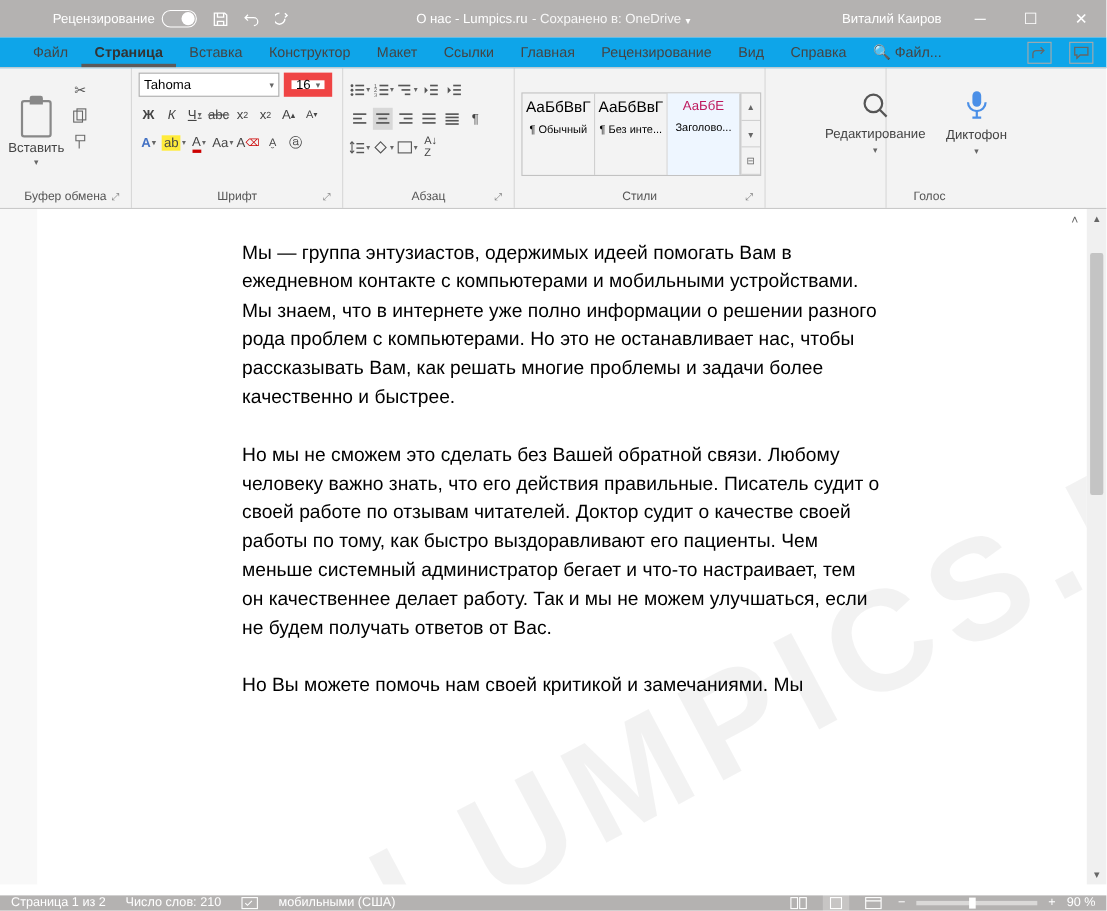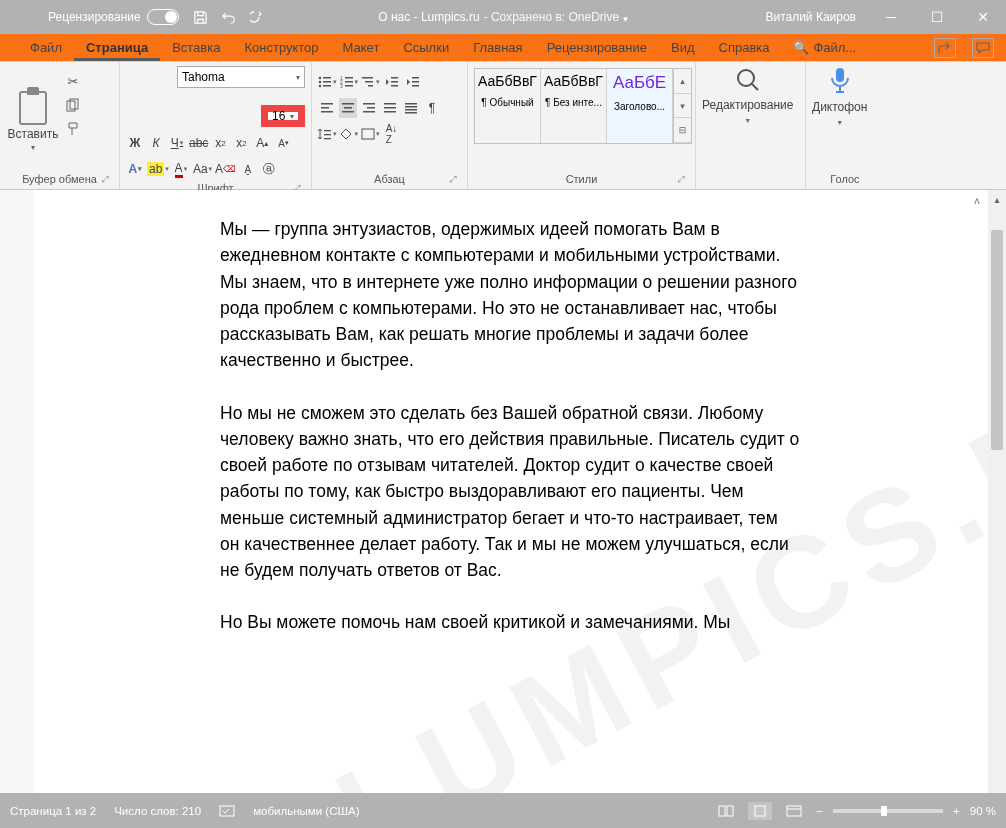--- a/index.html
+++ b/index.html
@@ -11,21 +11,21 @@
   .toggle { width: 32px; height: 16px; border: 1px solid #fff; border-radius: 8px; position: relative; background: transparent; }
   .toggle::after { content: ""; position: absolute; right: 1px; top: 1px; width: 12px; height: 12px; background: #fff; border-radius: 50%; }
   .qat { display: flex; gap: 12px; margin-left: 14px; align-items: center; }
   .qat .ic { width: 16px; height: 16px; display: flex; align-items: center; justify-content: center; }
   .doc-title { position: absolute; left: 50%; transform: translateX(-50%); display: flex; align-items: flex-end; gap: 4px; }
   .user { position: absolute; right: 150px; }
   .wincontrols { position: absolute; right: 0; display: flex; }
   .wincontrols div { width: 46px; height: 34px; display: flex; align-items: center; justify-content: center; font-size: 14px; color: #fff; }
 
   
-  .tabs { height: 28px; background: #f97316; display: flex; align-items: flex-end; padding-left: 18px; font-size: 13px; color: #444; gap: 0; border-bottom: 1px solid #d0d0d0; position: relative; }
+  .tabs { height: 28px; background: #0ea5e9; display: flex; align-items: flex-end; padding-left: 18px; font-size: 13px; color: #444; gap: 0; border-bottom: 1px solid #d0d0d0; position: relative; }
   .tab { padding: 5px 12px 6px; cursor: pointer; }
   .tab.active { border-bottom: 3px solid #5a5a5a; font-weight: 600; color: #333; padding-bottom: 3px; }
   .tabs-right { position: absolute; right: 12px; display: flex; gap: 16px; align-items: center; top: 4px; }
   .tabs-right .titem { width: 22px; height: 20px; border: 1px solid #aaa; display: flex; align-items: center; justify-content: center; font-size: 11px; }
 
   
   .ribbon { height: 128px; background: #f3f3f3; border-bottom: 1px solid #c9c9c9; display: flex; }
   .group { border-right: 1px solid #d8d8d8; padding: 4px 6px 0; display: flex; flex-direction: column; }
   .group-body { flex: 1; display: flex; }
   .group-label { text-align: center; font-size: 11px; color: #555; padding: 3px 0 4px; position: relative; }
@@ -35,61 +35,61 @@
   .clip { width: 120px; }
   .clip-body { display: flex; gap: 4px; }
   .paste-btn { display: flex; flex-direction: column; align-items: center; justify-content: center; width: 54px; gap: 2px; }
   .paste-icon { width: 28px; height: 34px; border: 2px solid #888; border-radius: 3px; position: relative; margin-top: 6px; }
   .paste-icon::before { content: ""; position: absolute; top: -6px; left: 6px; width: 12px; height: 8px; background: #888; border-radius: 2px 2px 0 0; }
   .clip-col { display: flex; flex-direction: column; gap: 6px; padding-top: 6px; }
   .small-ic { width: 18px; height: 18px; display: flex; align-items: center; justify-content: center; color: #555; font-size: 13px; }
 
   
   .font { width: 192px; }
-  .font-row { display: flex; gap: 17px; align-items: flex-end; flex-direction: column; }
+  .font-row { display: flex; gap: 4px; align-items: flex-start; }
   .font-name { width: 128px; height: 22px; border: 1px solid #aaa; background: #fff; font-size: 12px; padding: 0 4px; display: flex; align-items: center; justify-content: space-between; }
   .font-size { width: 44px; height: 22px; border: 7px solid #ef4444; background: #fff; font-size: 12px; padding: 0 4px; display: flex; align-items: center; justify-content: space-between; }
   .iconrow { display: flex; gap: 3px; margin-top: 6px; }
   .fb { min-width: 18px; height: 20px; display: flex; align-items: center; justify-content: center; font-size: 12px; color: #444; }
   .fb .dd { font-size: 7px; margin-left: 1px; color: #666; }
 
   
   .para { width: 156px; }
 
   
   .styles { width: 228px; }
-  .style-gallery { display: flex; border: 1px solid #c2c2c2; height: 76px; margin-top: 2px; }
+  .style-gallery { display: flex; border: 1px solid #c2c2c2; height: 76px; margin-top: 18px; }
   .style-item { width: 66px; border-right: 1px solid #d0d0d0; display: flex; flex-direction: column; align-items: center; padding: 4px 2px; font-size: 10px; }
   .style-prev { font-size: 14px; margin-bottom: 8px; }
   .style-item.sel { background: #eef6ff; }
   .style-scroll { width: 18px; display: flex; flex-direction: column; border-left: 1px solid #c2c2c2; }
   .style-scroll div { flex:1; display:flex; align-items:center; justify-content:center; font-size:9px; color:#666; border-bottom:1px solid #d0d0d0;}
 
   
   .editing { width: 110px; }
-  .edit-btn { display: flex; flex-direction: column; align-items: center; height: 90px; gap: 4px; font-size: 12px; color: #444; }
+  .edit-btn { display: flex; flex-direction: column; align-items: center; justify-content: center; height: 90px; gap: 4px; font-size: 12px; color: #444; margin-left: 48px; }
 
   
   .dictate { width: 78px; }
 
   
   .docarea { position: absolute; top: 190px; left: 0; right: 0; bottom: 24px; background: #fff; display: flex; }
   .ruler-gutter { width: 34px; background: #f8f8f8; }
   .page-wrap { flex: 1; background: #fff; position: relative; overflow: hidden; }
   .page { position: absolute; left: 186px; top: 0; width: 580px; font-family: Tahoma, sans-serif; font-size: 17.5px; line-height: 1.5; color: #000; }
   .page p { margin-bottom: 26px; margin-top: 26px; }
   .page .h { color: #2f5597; font-size: 20px; margin-bottom: 28px; margin-top: 10px; }
   .watermark { position: absolute; left: 260px; top: 340px; font-size: 130px; color: rgba(0,0,0,.05); transform: rotate(-28deg); letter-spacing: 12px; font-weight: 600; pointer-events: none; font-family: Arial; }
   .vscroll { width: 18px; background: #f0f0f0; display: flex; flex-direction: column; position: relative; }
   .vscroll .up, .vscroll .down { height: 18px; display: flex; align-items: center; justify-content: center; font-size: 10px; color: #666; }
   .vscroll .thumb { position: absolute; top: 40px; left: 3px; right: 3px; height: 220px; background: #c4c4c4; border-radius: 2px; }
   .collapse-ribbon { width: 18px; height: 18px; position: absolute; right: 2px; top: 2px; font-size: 11px; color: #666; display: flex; align-items: center; justify-content: center; }
 
   
-  .statusbar { position: absolute; left:0; right:0; bottom:0; height: 35px; background: #b4b2b1; display: flex; align-items: center; font-size: 11.5px; color: #fff; padding: 0 10px; gap: 18px; }
+  .statusbar { position: absolute; left:0; right:0; bottom:0; height: 14px; background: #b4b2b1; display: flex; align-items: center; font-size: 11.5px; color: #fff; padding: 0 10px; gap: 18px; }
   .statusbar .right { margin-left: auto; display: flex; align-items: center; gap: 10px; }
   .view-btn { width: 24px; height: 18px; display: flex; align-items: center; justify-content: center; }
   .view-btn.active { background: rgba(255,255,255,.25); }
   .zoom-slider { width: 110px; height: 4px; background: rgba(255,255,255,.5); position: relative; }
   .zoom-slider::after { content:""; position:absolute; left: 48px; top:-3px; width:6px; height:10px; background:#fff; }
 
   svg { display: block; }
 </style>
 </head>
 <body>
@@ -345,21 +345,21 @@
       <div class="style-gallery">
         <div class="style-item">
           <span class="style-prev">АаБбВвГ</span>
           <span>¶ Обычный</span>
         </div>
         <div class="style-item">
           <span class="style-prev">АаБбВвГ</span>
           <span>¶ Без инте...</span>
         </div>
         <div class="style-item sel">
-          <span class="style-prev" style="color:#6d28d9;font-size:17px">АаБбЕ</span>
+          <span class="style-prev" style="color:#be185d;font-size:12px">АаБбЕ</span>
           <span>Заголово...</span>
         </div>
         <div class="style-scroll">
           <div>▴</div>
           <div>▾</div>
           <div>⊟</div>
         </div>
       </div>
     </div>
     <div class="group-label"><span>Стили</span><span class="launcher">⤢</span></div>

